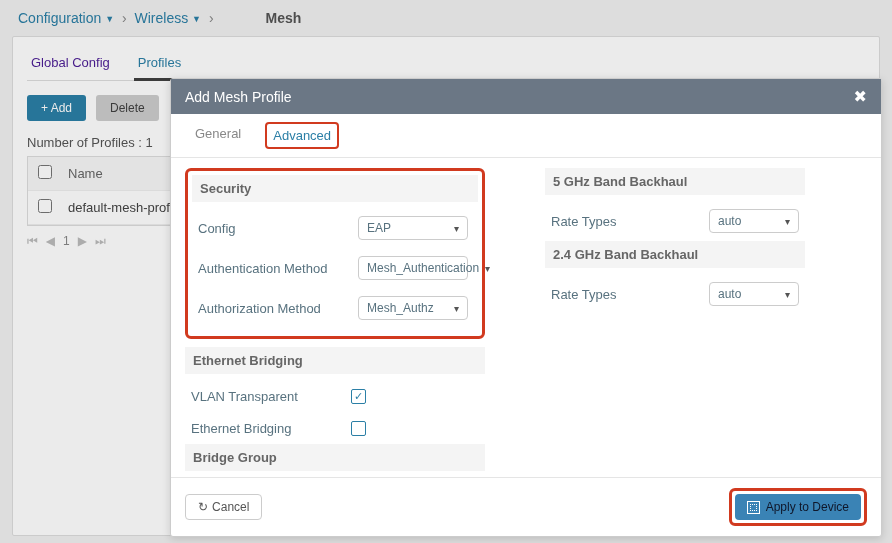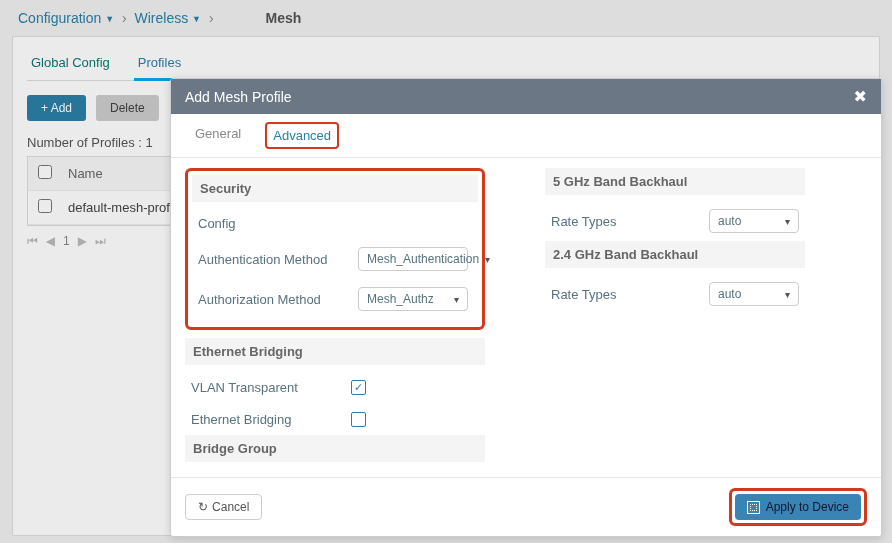--- a/index.html
+++ b/index.html
@@ -28,24 +28,24 @@
   padding: 10px 14px;
   height: 500px;
 }
 .tabs-row {
   border-bottom: 1px solid #ddd;
   display: flex;
   gap: 20px;
 }
 .tab {
   padding: 8px 4px;
-  color: #0f766e;
+  color: #4c1d95;
   cursor: pointer;
 }
-.tab.active { color: #2b7fa6; border-bottom: 3px solid #0ea5e9; margin-bottom: -1px; }
+.tab.active { color: #2b7fa6; border-bottom: 3px solid #404040; margin-bottom: -1px; }
 .action-row { display: flex; gap: 10px; margin: 14px 0; }
 .btn-add { background: #2b7fa6; color: #fff; border: none; padding: 6px 14px; border-radius: 3px; font-size: 12px; }
 .btn-del { background: #ccc; color: #404040; border: none; padding: 6px 14px; border-radius: 3px; font-size: 12px; }
 .count { font-size: 13px; margin-bottom: 6px; }
 .table { border: 1px solid #ddd; }
 .table-head, .table-row { display: flex; align-items: center; border-bottom: 1px solid #eee; }
 .table-head { background: #f7f7f7; }
 .th, .td { padding: 8px 10px; font-size: 13px; }
 .th.name { flex: 1; color: #666; }
 .td.name { flex: 1; color: #444; }
@@ -246,20 +246,25 @@
     <div class="mtab">General</div>
     <div class="mtab active highlighted">Advanced</div>
   </div>
   <div class="modal-body">
     <div class="col">
 
       <div class="security-box">
         <div class="section-title">Security</div>
         <div class="field-row">
           <div class="label">Config</div>
+          <div class="control">
+            <div class="select">
+                <span>EAP</span>
+              </div>
+          </div>
         </div>
         <div class="field-row">
           <div class="label">Authentication Method</div>
           <div class="control">
             <div class="select">
                 <span>Mesh_Authentication</span>
               </div>
           </div>
         </div>
         <div class="field-row">

